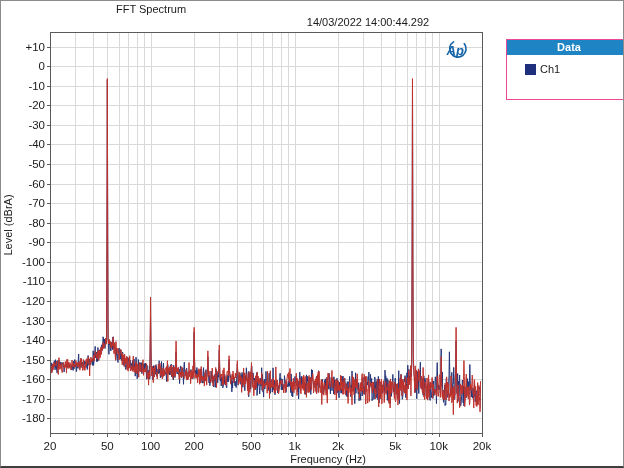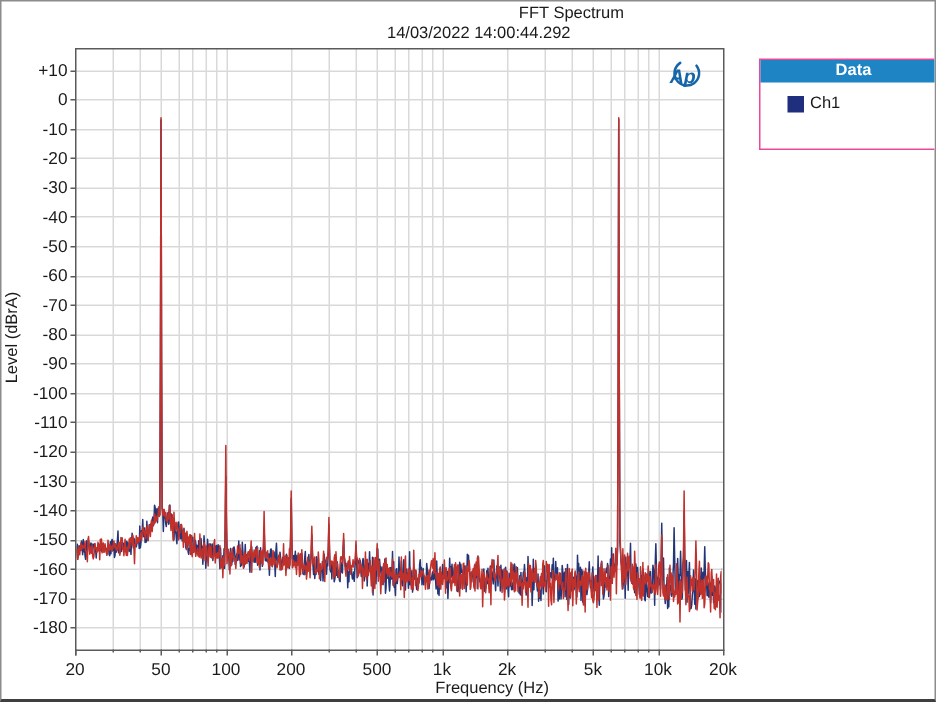--- a/index.html
+++ b/index.html
@@ -4,22 +4,22 @@
 <style>
   html,body{margin:0;padding:0;background:#e8e8e8;}
   *{box-sizing:border-box;}
   #app{
     position:relative;width:624px;height:468px;background:#ffffff;
     border:1px solid #8c8c8c;border-bottom:2px solid #3f3f3f;
     font-family:"Liberation Sans",sans-serif;color:#1a1a1a;overflow:hidden;
   }
   #plot-svg{position:absolute;left:0;top:0;}
   .ovl{position:absolute;font-size:11px;line-height:12px;white-space:nowrap;}
-  #chart-title{left:115px;top:2px;width:300px;text-align:right;}
-  #timestamp{left:257px;top:15px;width:220px;text-align:left;}
+  #chart-title{left:115px;top:2px;width:300px;text-align:left;}
+  #timestamp{left:257px;top:15px;width:220px;text-align:center;}
   #xlabel{left:165px;top:452px;width:200px;text-align:right;}
   #ylabel{left:-52px;top:217px;width:120px;height:14px;text-align:center;transform:rotate(-90deg);}
   #ap-logo{position:absolute;left:441px;top:39px;width:30px;height:21px;}
   #legend{
     position:absolute;left:505px;top:38px;width:126px;height:61px;
     background:#ffffff;border:1px solid #ec4899;
   }
   #legend-header{
     height:15px;color:#ffffff;font-size:11px;font-weight:bold;
     text-align:center;line-height:15px;

